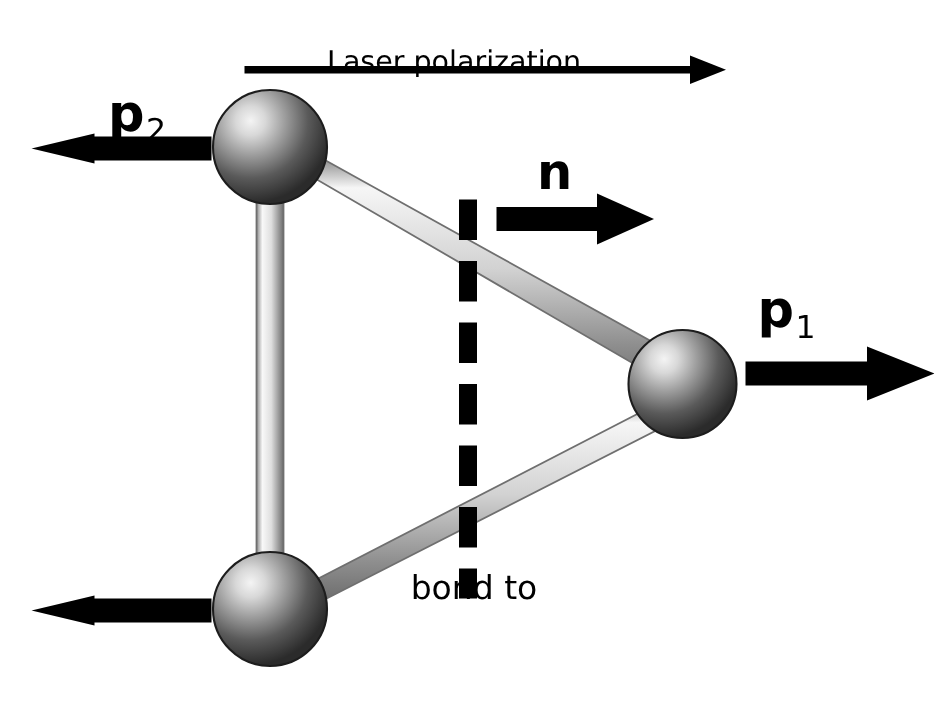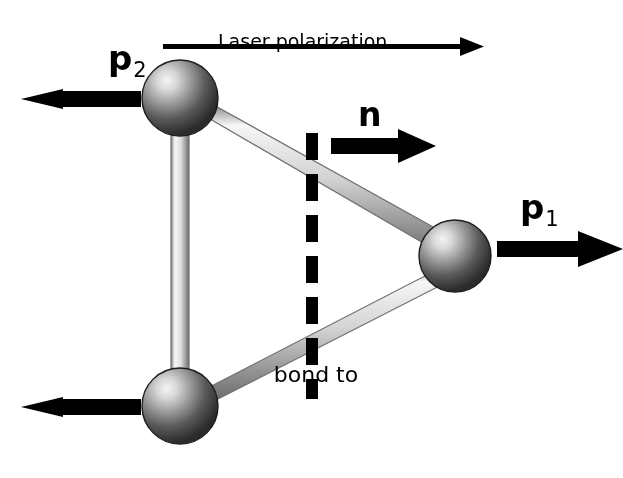--- a/index.html
+++ b/index.html
@@ -142,24 +142,24 @@
     </g>
 
     <g fill="#000000">
       <rect x="58" y="399" width="83" height="16"></rect>
       <polygon points="63,397 63,417 21,407"></polygon>
     </g>
   </svg>
 
   <div class="lbl lbl-title" style="left:218px; top:12px;">Laser polarization</div>
 
-  <div class="lbl lbl-mom" style="left:72px; top:41px;margin-left:36px;"><span>p</span><span class="sub">2</span></div>
+  <div class="lbl lbl-mom" style="left:72px; top:59px;"><span>p</span><span class="sub">2</span></div>
 
 
-  <div class="lbl lbl-mom" style="left:520px; top:190px;"><span>p</span><span class="sub">1</span></div>
+  <div class="lbl lbl-mom" style="left:505px; top:190px;"><span>p</span><span class="sub">1</span></div>
 
   <div class="lbl lbl-n" style="left:358px; top:98px;">n</div>
 
-  <div class="lbl lbl-bond" style="left:254px; top:362px; width:124px;">
+  <div class="lbl lbl-bond" style="left:254px; top:380px; width:124px;">
     <div>bond to</div>
   </div>
 
 </div>
 
 </body></html>

